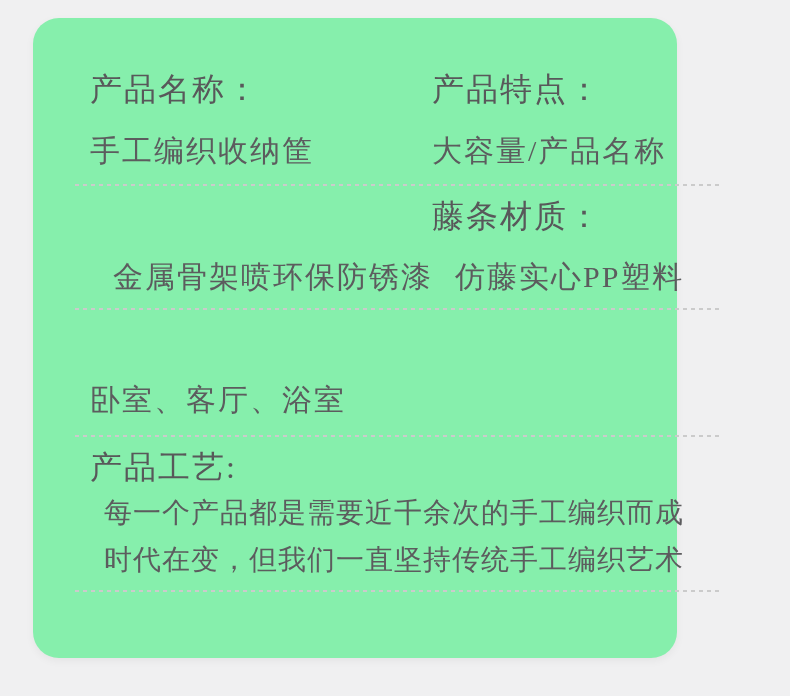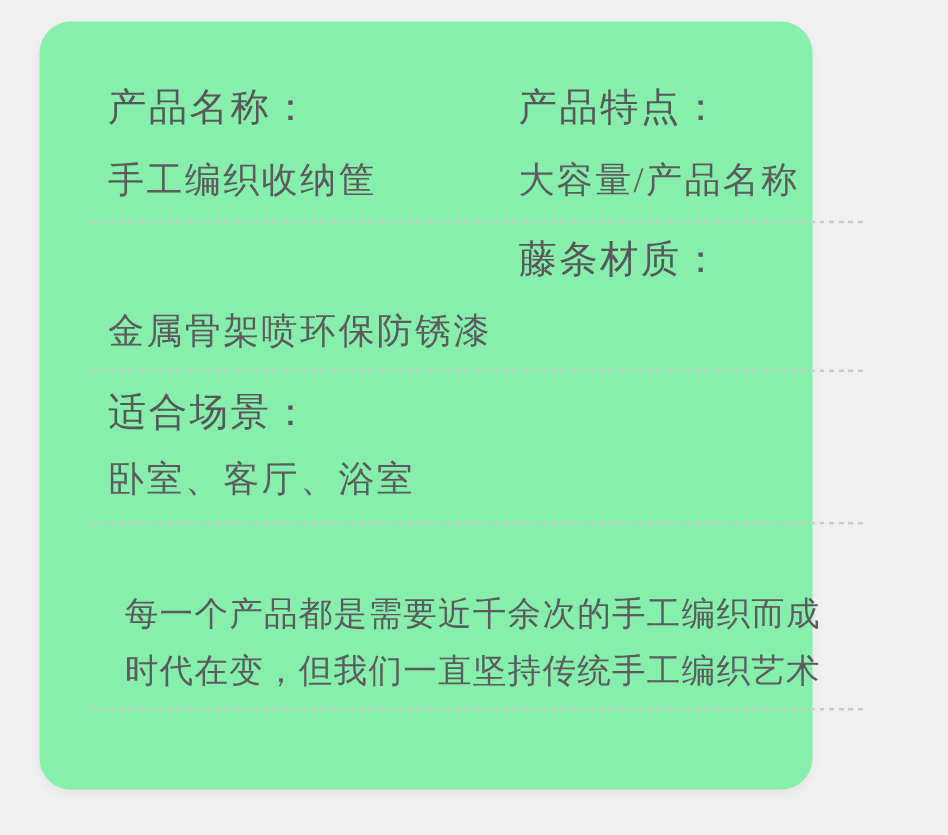--- a/index.html
+++ b/index.html
@@ -57,21 +57,21 @@
   }
   
   .col-left  { left: 57px; }
   .col-right { left: 399px; }
   .indent    { left: 71px; }
   
   .y-r1-label { top: 52px; }
   .y-r1-value { top: 115px; }
   .y-div1     { top: 166px; }
   .y-r2-label { top: 179px; }
-  .y-r2-value { top: 241px; }
+  .y-r2-value { top: 241px; margin-left: 23px; }
   .y-div2     { top: 290px; }
   .y-r3-label { top: 306px; }
   .y-r3-value { top: 364px; }
   .y-div3     { top: 417px; }
   .y-r4-label { top: 430px; }
   .y-para1    { top: 478px; }
   .y-para2    { top: 525px; }
   .y-div4     { top: 572px; }
 </style>
 </head>
@@ -84,27 +84,28 @@
     <div class="txt value col-left y-r1-value">手工编织收纳筐</div>
 
     <div class="txt label col-right y-r1-label">产品特点：</div>
     <div class="txt value col-right y-r1-value">大容量/产品名称</div>
 
     <div class="divider y-div1"></div>
 
     <div class="txt value col-left y-r2-value">金属骨架喷环保防锈漆</div>
 
     <div class="txt label col-right y-r2-label">藤条材质：</div>
+    <div class="txt value col-right y-r2-value">仿藤实心PP塑料</div>
 
     <div class="divider y-div2"></div>
 
-    <div class="txt label col-left y-r3-label">适合场景：</div>
     <div class="txt value col-left y-r3-value">卧室、客厅、浴室</div>
 
     <div class="divider y-div3"></div>
 
+    <div class="txt label col-left y-r4-label">产品工艺:</div>
     <div class="txt para indent y-para2">时代在变，但我们一直坚持传统手工编织艺术</div>
     <div class="txt para indent y-para1">每一个产品都是需要近千余次的手工编织而成</div>
 
     <div class="divider y-div4"></div>
 
   </div>
 </div>
 
 </body></html>

